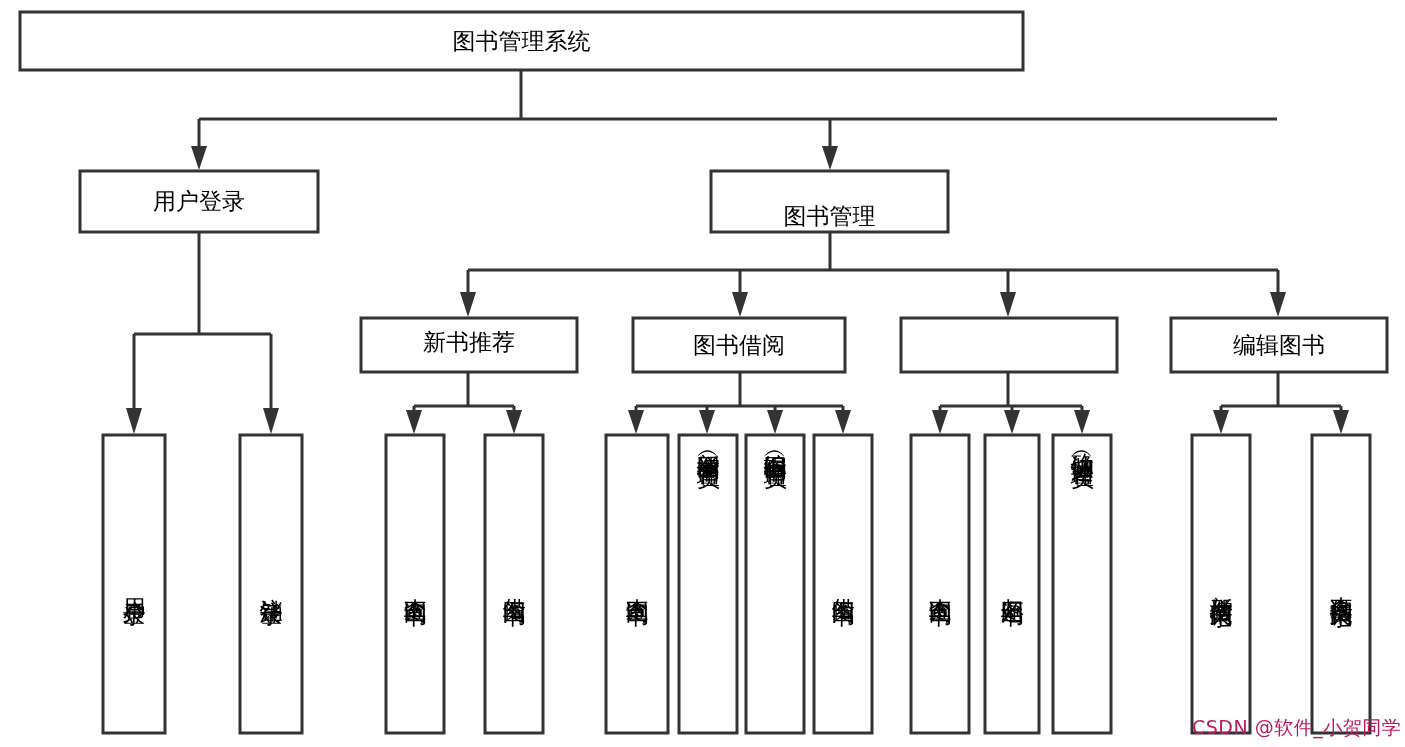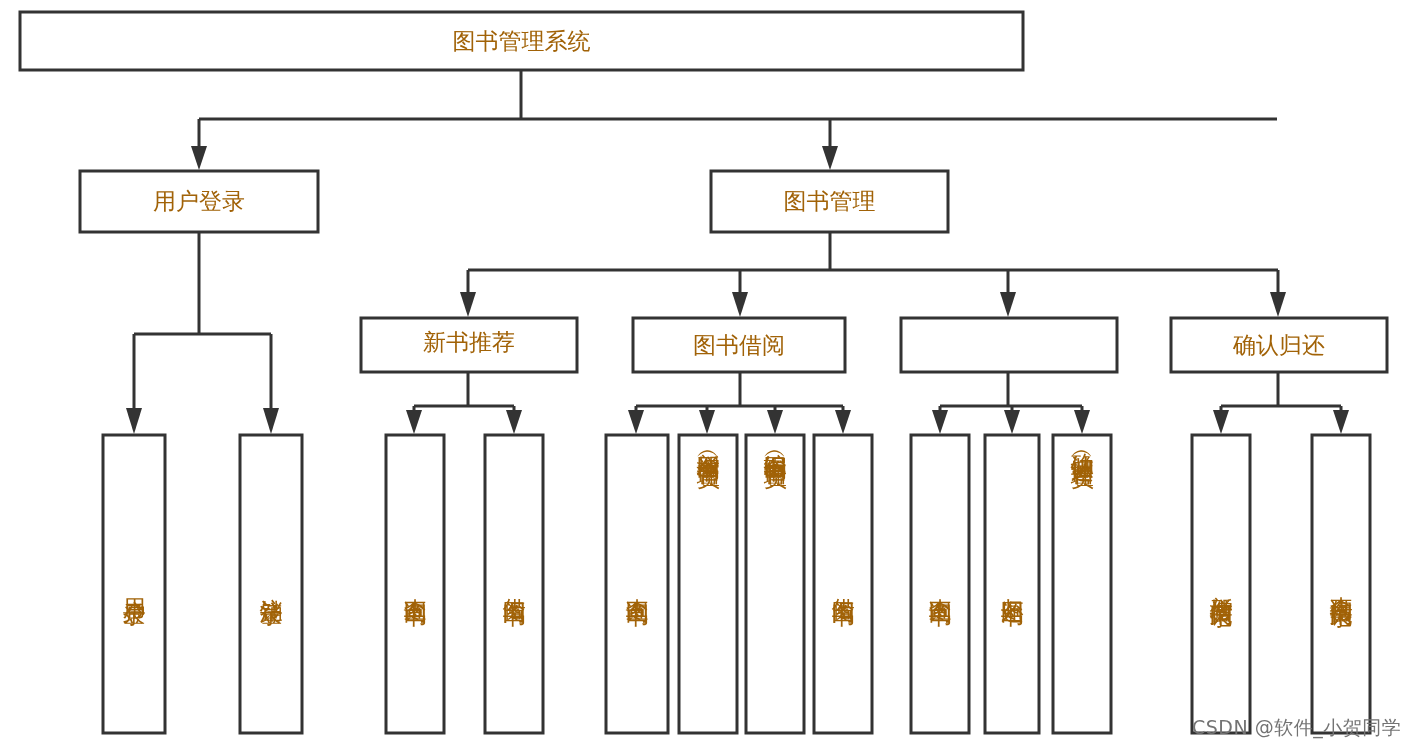--- a/index.html
+++ b/index.html
@@ -7,37 +7,37 @@
        font-family:"DejaVu Sans","Liberation Sans",sans-serif;}
   #diagram-root{position:relative;width:1405px;height:747px;background:#fff;}
   svg#tree{position:absolute;left:0;top:0;width:1405px;height:747px;}
   .node-box{fill:#ffffff;stroke:#333333;stroke-width:3;}
   .conn{stroke:#333333;stroke-width:3;fill:none;}
   .arrow-head{fill:#333333;stroke:none;}
 
   .node-label{
     position:absolute;
     display:flex;align-items:center;justify-content:center;
-    color:#a16207;
+    color:#000000;
     font-family:"DejaVu Sans","Liberation Sans",sans-serif;
     text-align:center;
     pointer-events:none;
     white-space:nowrap;
   }
   .horiz-label{font-size:23px;line-height:1.15;}
   .vert-label{
     writing-mode:vertical-rl;
     text-orientation:upright;
     font-size:23px;
     letter-spacing:2px;
     line-height:1.1;
   }
   .watermark{
     position:absolute;
-    color:#737373;
+    color:#be185d;
     font-size:19px;
     font-family:"DejaVu Sans","Liberation Sans",sans-serif;
     letter-spacing:0.5px;
     white-space:nowrap;
   }
 </style>
 </head>
 <body>
 
 <div id="diagram-root">
@@ -142,25 +142,25 @@
       <path class="conn" d="M1221,406 L1221,414"></path>
       <polygon class="arrow-head" points="1213,410 1229,410 1221,434"></polygon>
       <path class="conn" d="M1341,406 L1341,414"></path>
       <polygon class="arrow-head" points="1333,410 1349,410 1341,434"></polygon>
     </g>
   </svg>
 
   <div class="node-label horiz-label" style="left:20px;top:12px;width:1003px;height:58px;">图书管理系统</div>
 
   <div class="node-label horiz-label" style="left:80px;top:171px;width:238px;height:61px;">用户登录</div>
-  <div class="node-label horiz-label" style="left:711px;top:171px;width:237px;height:61px;">图书管理</div>
+  <div class="node-label horiz-label" style="left:711px;top:186px;width:237px;height:61px;">图书管理</div>
 
   <div class="node-label horiz-label" style="left:361px;top:318px;width:216px;height:48px;">新书推荐</div>
   <div class="node-label horiz-label" style="left:633px;top:318px;width:212px;height:54px;border-radius:11px;">图书借阅</div>
-  <div class="node-label horiz-label" style="left:1171px;top:318px;width:216px;height:54px;">确认归还</div>
+  <div class="node-label horiz-label" style="left:1171px;top:318px;width:216px;height:54px;">编辑图书</div>
 
   <div class="node-label" style="left:103px;top:435px;width:62px;height:298px;">
     <span class="vert-label">用户登录</span>
   </div>
   <div class="node-label" style="left:240px;top:435px;width:62px;height:298px;">
     <span class="vert-label">注销登录</span>
   </div>
 
   <div class="node-label" style="left:386px;top:435px;width:58px;height:298px;">
     <span class="vert-label">查询图书</span>

